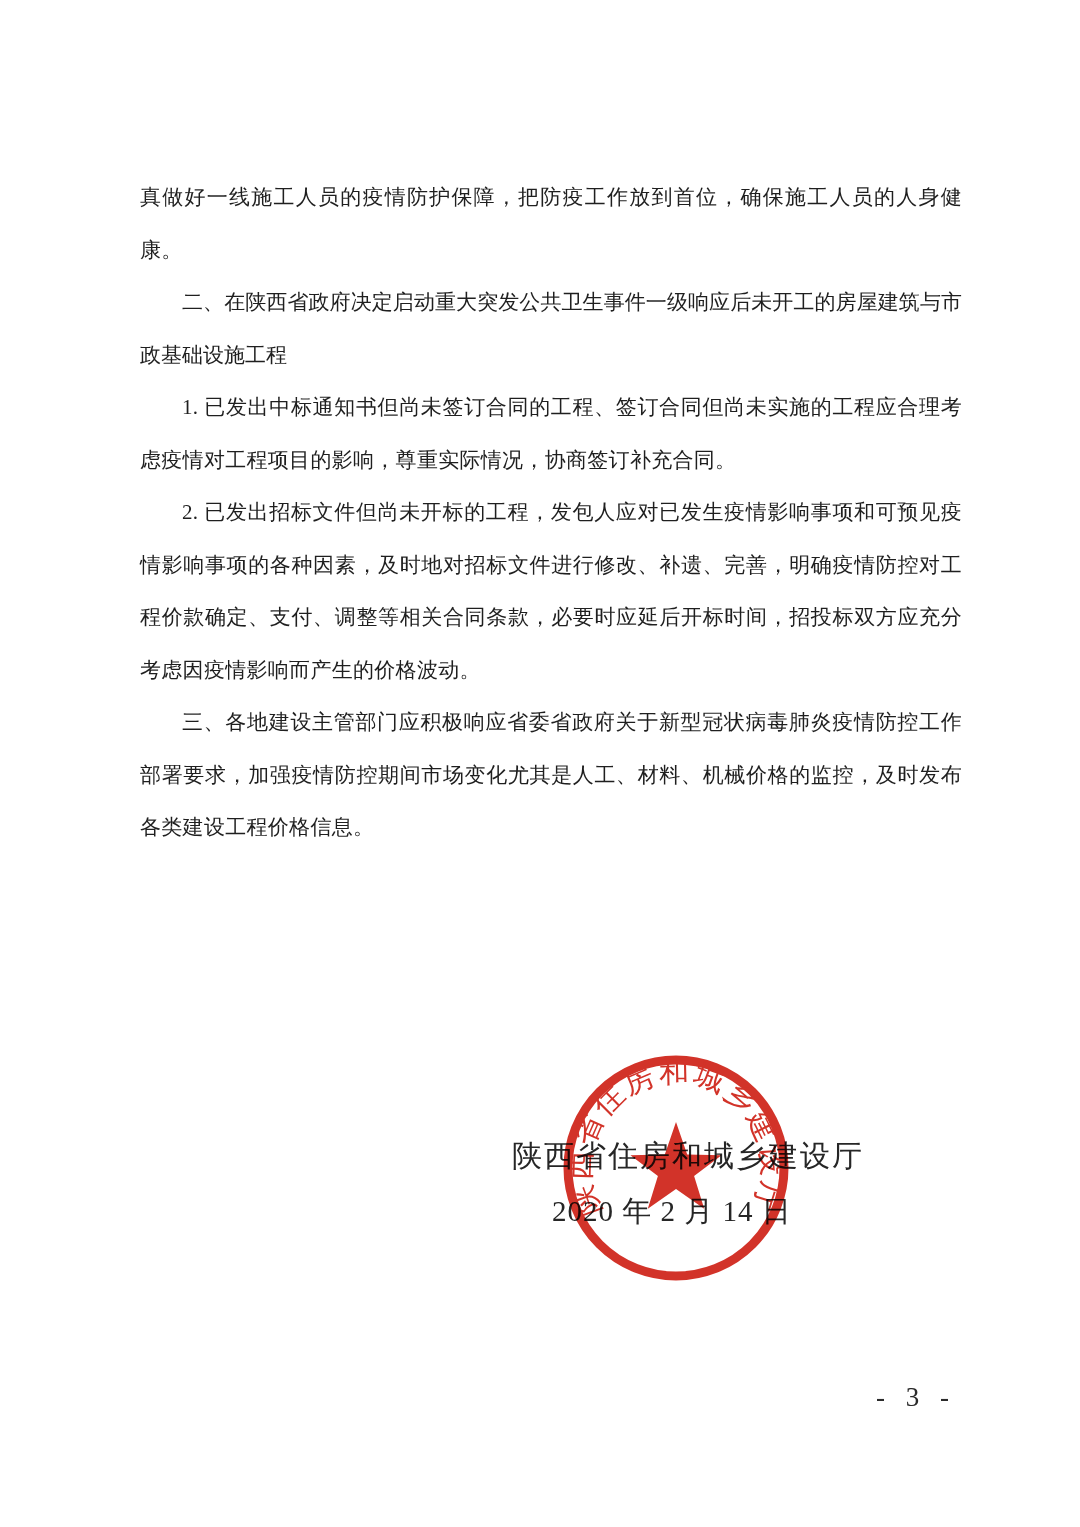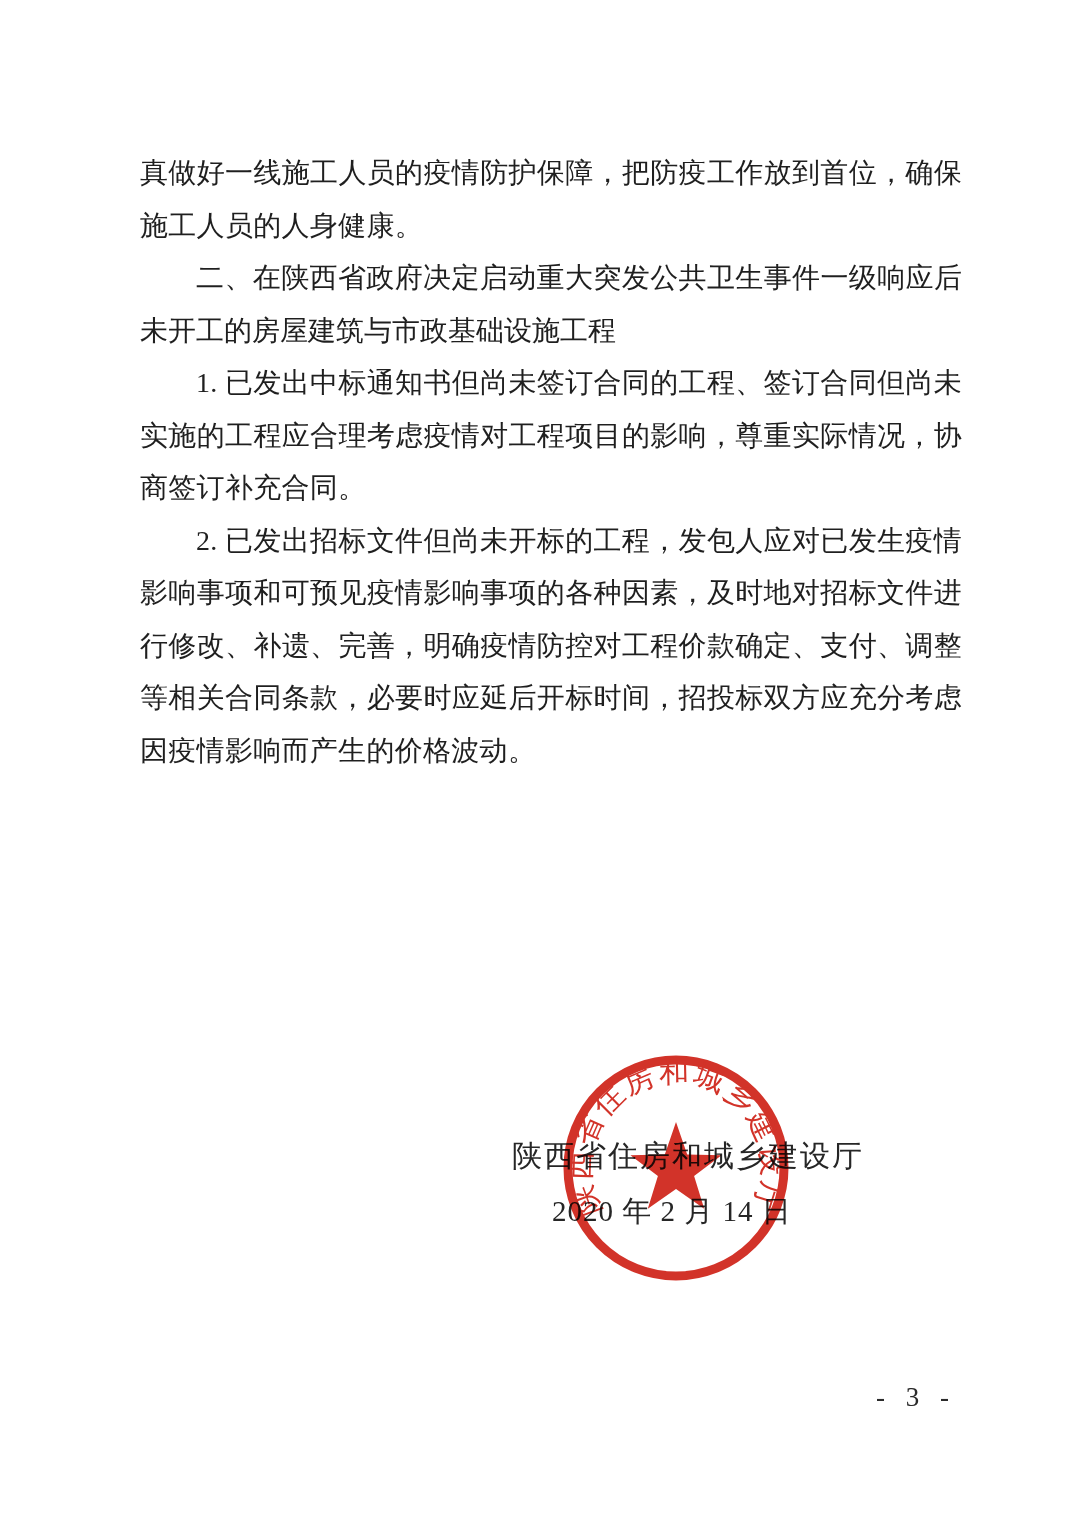--- a/index.html
+++ b/index.html
@@ -8,23 +8,23 @@
     width:1080px;
     height:1527px;
     background:#ffffff;
     overflow:hidden;
     font-family:"Liberation Serif","DejaVu Serif",serif;
     color:#1f1f1f;
   }
   .doc-body{
     position:absolute;
     left:140px;
-    top:147px;
+    top:171px;
     width:822px;
-    font-size:28px;
+    font-size:21px;
     line-height:52.5px;
     letter-spacing:0.3px;
     text-align:justify;
   }
   .doc-body p{
     margin:0;
     padding:0;
   }
   .para-indent{ text-indent:2em; }
   .para-continuation{ text-indent:0; }
@@ -74,20 +74,21 @@
 </head>
 <body>
 
 <div class="page">
 
   <div class="doc-body">
     <p class="para-continuation">真做好一线施工人员的疫情防护保障，把防疫工作放到首位，确保施工人员的人身健康。</p>
     <p class="para-heading">二、在陕西省政府决定启动重大突发公共卫生事件一级响应后未开工的房屋建筑与市政基础设施工程</p>
     <p class="para-indent">1. 已发出中标通知书但尚未签订合同的工程、签订合同但尚未实施的工程应合理考虑疫情对工程项目的影响，尊重实际情况，协商签订补充合同。</p>
     <p class="para-indent">2. 已发出招标文件但尚未开标的工程，发包人应对已发生疫情影响事项和可预见疫情影响事项的各种因素，及时地对招标文件进行修改、补遗、完善，明确疫情防控对工程价款确定、支付、调整等相关合同条款，必要时应延后开标时间，招投标双方应充分考虑因疫情影响而产生的价格波动。</p>
+    <p class="para-indent">三、各地建设主管部门应积极响应省委省政府关于新型冠状病毒肺炎疫情防控工作部署要求，加强疫情防控期间市场变化尤其是人工、材料、机械价格的监控，及时发布各类建设工程价格信息。</p>
   </div>
 
   <div class="signature-org">陕西省住房和城乡建设厅</div>
   <div class="signature-date">2020 年 2 月 14 日</div>
 
   <svg class="seal" viewBox="0 0 240 240" aria-hidden="true">
     <circle cx="120" cy="120" r="108" fill="none" stroke="#cf2318" stroke-width="9"></circle>
     <path id="sealArc" d="M 45.5,163 A 86,86 0 1 1 194.5,163" fill="none"></path>
     <text font-size="30" fill="#cf2318" font-family="Liberation Serif, DejaVu Serif, serif">
       <textPath href="#sealArc" startOffset="0" textLength="356" lengthAdjust="spacing">陕西省住房和城乡建设厅</textPath>

